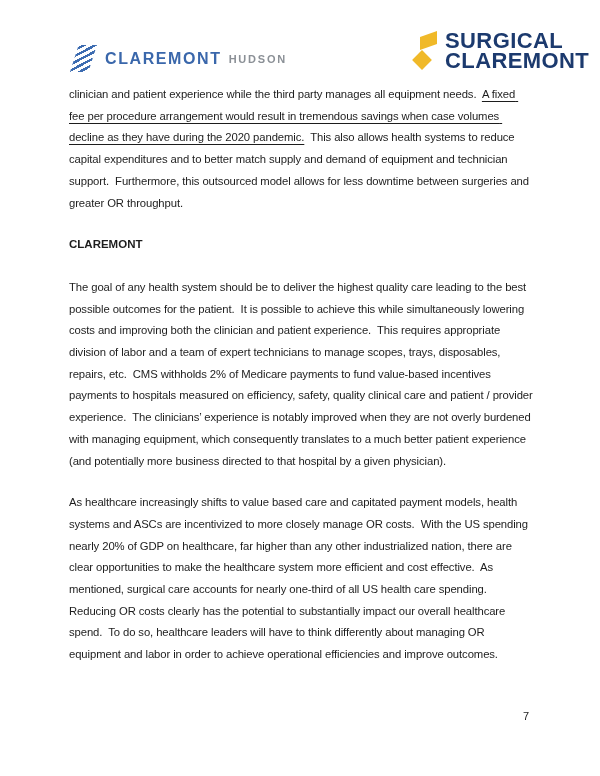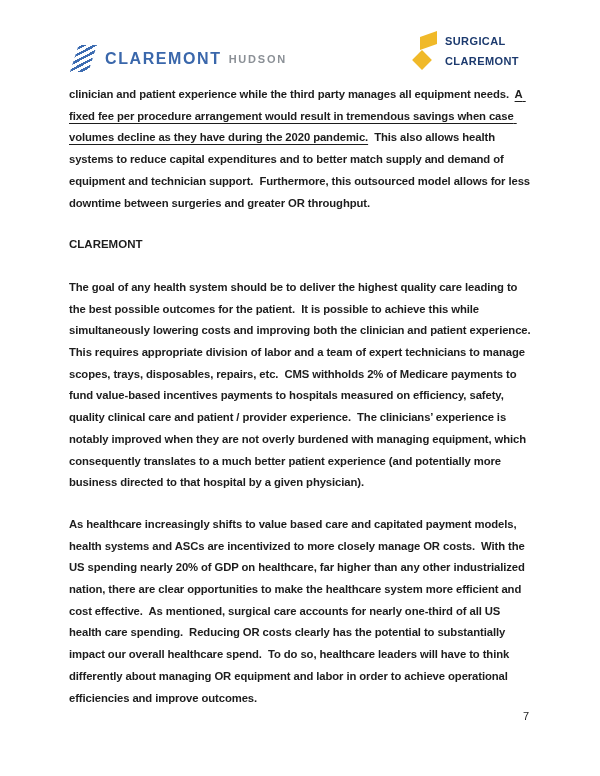--- a/index.html
+++ b/index.html
@@ -74,42 +74,41 @@
     left: 3px;
     top: 23px;
     width: 14px;
     height: 14px;
     background: #f0b929;
     transform: rotate(45deg);
   }
   .ss-text {
     display: flex;
     flex-direction: column;
-    font-size: 11px;
+    font-size: 22px;
     font-weight: 600;
     letter-spacing: 0.4px;
     line-height: 20px;
     color: #1c3a6e;
   }
 
   
   .body-text {
     position: absolute;
     left: 69px;
     top: 84px;
     width: 464px;
     color: #1d1d1d;
     font-size: 11.3px;
     line-height: 21.7px;
     letter-spacing: -0.1px;
   }
   .body-text p {
     margin: 0 0 20px 0;
     white-space: pre-wrap;
-    font-weight: bold;
   }
   .body-text h2 {
     margin: 0 0 21px 0;
     font-size: 11.5px;
     font-weight: 700;
     color: #1d1d1d;
     letter-spacing: 0;
   }
   .underlined {
     text-decoration: underline;

